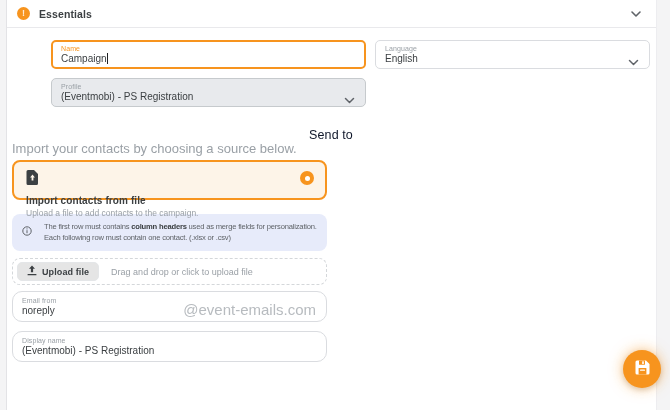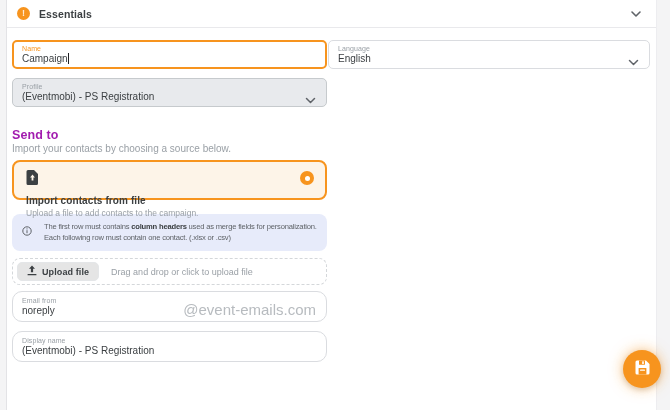--- a/index.html
+++ b/index.html
@@ -17,40 +17,40 @@
   .status-dot {
     width:13px; height:13px; border-radius:50%; background:#F7941E;
     color:#ffe9cf; font-size:9px; font-weight:bold; display:flex;
     align-items:center; justify-content:center; line-height:1;
   }
   .panel-title { font-size:10.5px; color:#3c4043; font-weight:bold; margin-left:9px; letter-spacing:.1px; }
   .header-spacer { flex:1; }
   .chev { display:block; }
   
   .content { padding:12px 6px 0 5px; }
-  .row { display:flex; gap:1px; }
+  .row { display:flex; gap:9px;margin-left:39px; }
   .col-left { width:315px; }
   .col-right { flex:1; }
   .field {
     position:relative; height:29px; border:1px solid #dadce0; border-radius:5px;
     background:#fff; padding:3px 9px 0 9px; cursor:text;
   }
   .field .flabel { font-size:7px; color:#9aa0a6; line-height:9px; letter-spacing:.1px; }
   .field .fvalue { font-size:10px; color:#3c4043; line-height:12px; white-space:nowrap; }
   .field.focused { border:2px solid #F7941E; padding:2px 8px 0 8px; }
   .field.focused .flabel { color:#F7941E; }
   .field.select { cursor:pointer; }
   .field.disabled { background:#e8eaed; border-color:#c6cacd; }
   .field .chev-wrap { position:absolute; right:10px; top:11px; }
   .caret { display:inline-block; width:1px; height:11px; background:#202124; vertical-align:text-bottom; margin-left:0px; }
   .profile-row { margin-top:9px; }
   
   .section-head { margin-top:21px; padding:0 6px 0 5px; }
-  .section-title { font-size:12.5px; color:#a21caf; line-height:14px; font-weight:700; letter-spacing:.1px; }
-  .section-sub { font-size:10px; color:#9aa0a6; line-height:11px; margin-top:1px; }
+  .section-title { font-size:12.5px; color:#0f172a; line-height:14px; font-weight:400; letter-spacing:.1px;text-align:center; }
+  .section-sub { font-size:13px; color:#9aa0a6; line-height:11px; margin-top:1px; }
   
   .option-card {
     margin:6px 6px 0 5px; width:315px; height:40px; border:2px solid #F7941E;
     border-radius:8px; background:#fdf4e8; padding:8px 12px 0 12px; cursor:pointer;
     position:relative;
   }
   .option-title { font-size:10px; font-weight:bold; color:#3c4043; margin-top:6px; letter-spacing:.1px; }
   .option-sub { font-size:8.5px; color:#9aa0a6; margin-top:2px; }
   .radio-sel {
     position:absolute; right:11px; top:9px; width:14px; height:14px; border-radius:50%;

